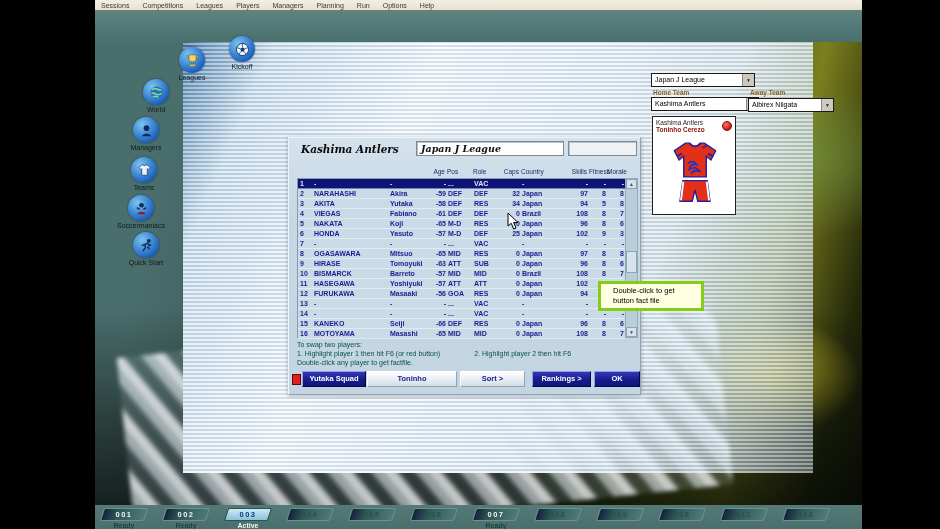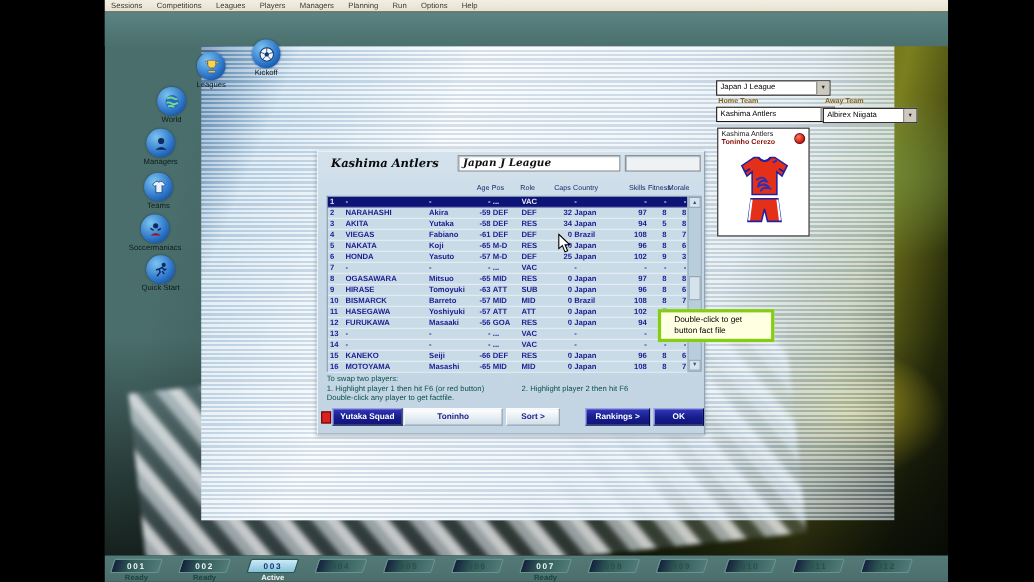--- a/index.html
+++ b/index.html
@@ -119,21 +119,21 @@
   .wbtn { position:absolute; top:233px; height:16px; font-size:7.5px; font-weight:bold;
           text-align:center; line-height:14px; cursor:pointer; }
   .wbtn.navy { background:linear-gradient(180deg,#3038b8 0%,#161c8a 55%,#10147c 100%); color:#fff;
                border-top:1px solid #9a9ae8; border-left:1px solid #9a9ae8;
                border-right:1px solid #060640; border-bottom:1px solid #060640; }
   .wbtn.lite { background:linear-gradient(180deg,#ffffff 0%,#e4ecf2 60%,#d2dde6 100%); color:#1a1a8c;
                border-top:1px solid #fff; border-left:1px solid #fff;
                border-right:1px solid #8fa3b3; border-bottom:1px solid #8fa3b3; }
   .b-print { left:13px; width:64px; }
   .b-select { left:78px; width:90px; }
-  .b-sort { left:171px; width:49px; }
+  .b-sort { left:171px; width:65px; }
   .b-rank { left:243px; width:59px; }
   .b-ok { left:305px; width:46px; }
 
   
   .tooltip { position:absolute; left:503px; top:281px; width:106px; background:#ffffe1;
              border:3px solid #84cc16; font-size:7.5px; color:#000; line-height:10px;
              padding:2px 12px; z-index:30; }
 
   
   .cursor { position:absolute; left:412px; top:212px; z-index:40; pointer-events:none; }

